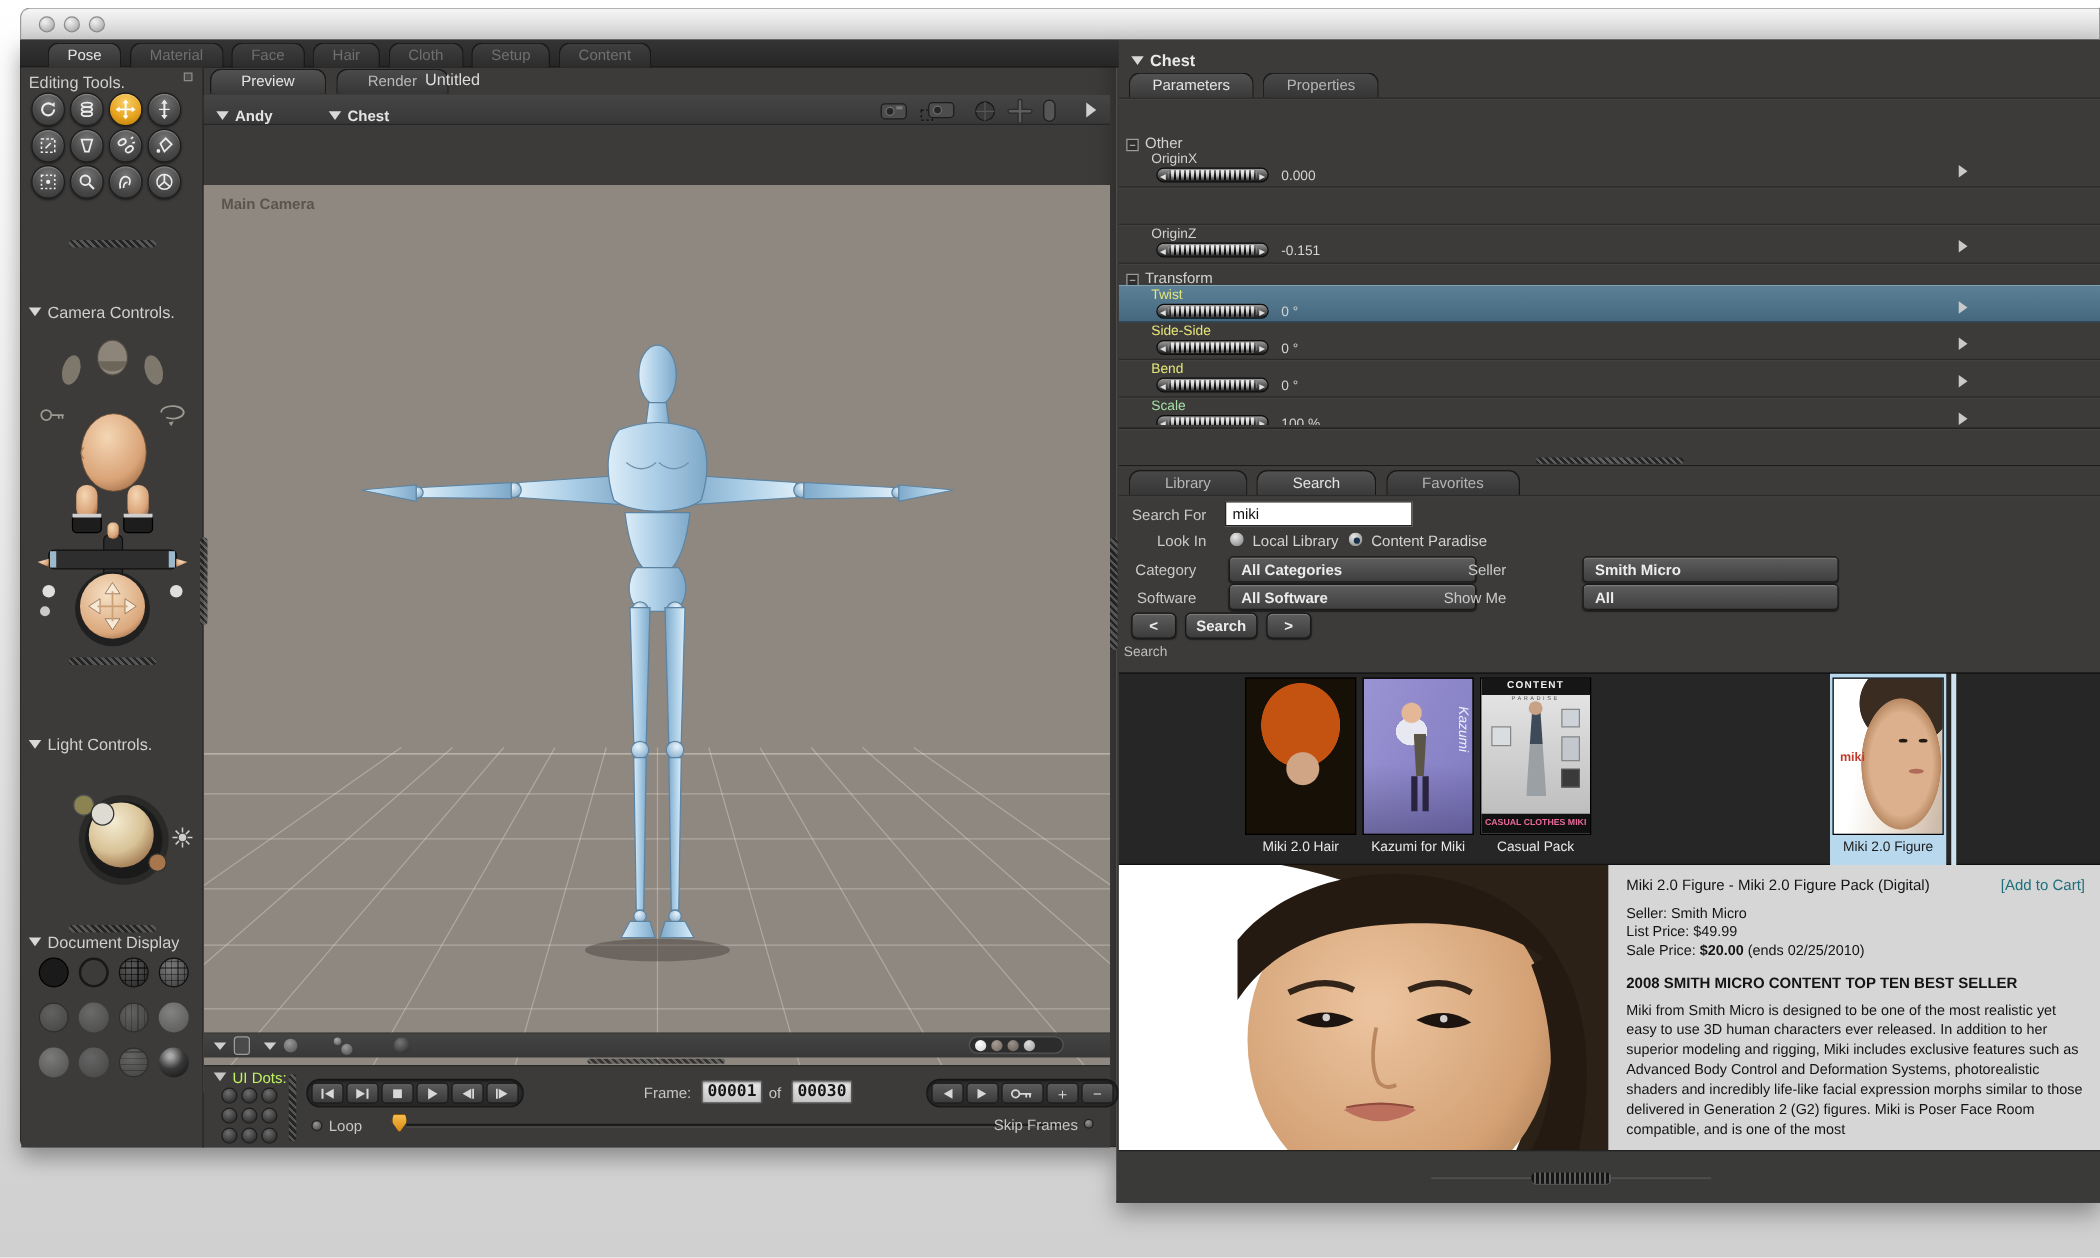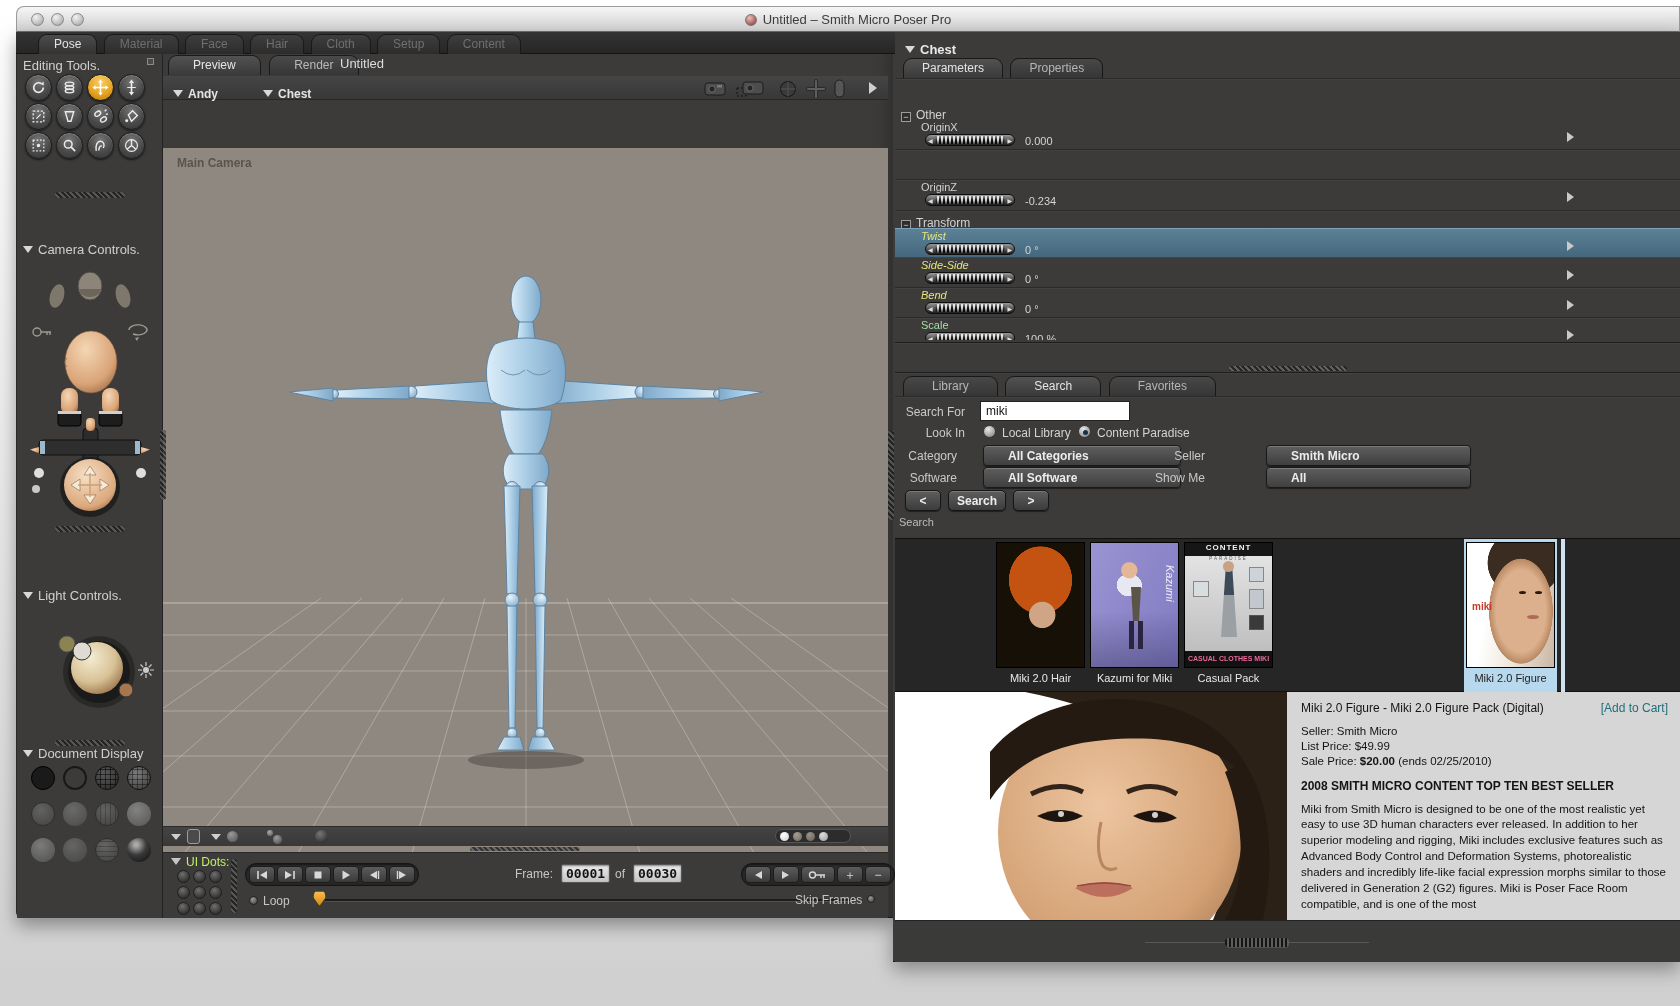--- a/index.html
+++ b/index.html
@@ -63,36 +63,36 @@
   #rp { left:895px; top:32px; width:785px; height:930px; background:#3c3b3a; overflow:hidden; }
   .rp-line { position:absolute; left:0; width:785px; height:1px; background:rgba(0,0,0,.28); box-shadow:0 1px 0 rgba(255,255,255,.04); }
   #chest-title { font-size:13px; font-weight:bold; color:#e8e8e8; }
   .ptab { display:inline-block; padding:2px 18px 3px; font-size:12px; color:#b5b5b5; background:linear-gradient(#484848,#363636); border:1px solid #181818; border-bottom:none; border-radius:9px 9px 0 0; margin-right:3px; }
   .ptab.active { color:#e4e4e4; background:linear-gradient(#525252,#3a3a3a); }
   .gbox { display:inline-block; width:10px; height:10px; border:1px solid #9c9c9c; color:#d8d8d8; font-size:9px; line-height:8px; text-align:center; background:#2e2e2e; margin-right:5px; vertical-align:-1px; }
   .ghead { font-size:12px; color:#d2d2d2; }
   .prow { position:absolute; left:0; width:785px; height:30px; }
   .prow.selected { background:linear-gradient(#5c8197,#44677d); border-top:1px solid #7ba2b8; border-bottom:1px solid #2e4a5c; }
   .plabel { position:absolute; left:26px; top:1px; font-size:11px; color:#d0d0d0; }
-  .plabel.yellow { color:#e4e67b;font-style:italic; }
+  .plabel.yellow { color:#e4e67b; }
   .plabel.green { color:#a4dfa8; }
   .dial { position:absolute; left:30px; top:14px; width:90px; height:12px; border-radius:6px; background:linear-gradient(#9a9a9a,#1c1c1c); border:1px solid #0d0d0d; }
   .dial i { position:absolute; left:9px; right:9px; top:1px; bottom:1px; border-radius:2px;
     background:repeating-linear-gradient(90deg,#141414 0 2px,#d9d9d9 2px 4px);
     box-shadow:inset 0 2px 3px rgba(255,255,255,.55), inset 0 -2px 3px rgba(0,0,0,.75); }
   .dial:before, .dial:after { position:absolute; top:2px; font-size:6px; color:#e0e0e0; }
   .dial:before { content:"◀"; left:2px; }
   .dial:after { content:"▶"; right:2px; }
   .pvalue { position:absolute; left:130px; top:15px; font-size:11px; color:#d4d4d4; }
   .prow-arrow { position:absolute; left:672px; top:12px; width:0; height:0; border-top:5px solid transparent; border-bottom:5px solid transparent; border-left:7px solid #c9c9c9; }
 
   
   .flabel { position:absolute; font-size:12px; color:#c9c9c9; text-align:right; width:70px; }
   .tinput { position:absolute; background:#ffffff; border:1px solid #222; font-size:12px; color:#111; padding:2px 5px; width:150px; height:20px; font-family:"Liberation Sans",sans-serif; }
-  .ddl { position:absolute; height:21px; background:linear-gradient(#5e5e5e,#3f3f3f); border:1px solid #1a1a1a; border-radius:4px; color:#ececec; font-size:12px; font-weight:bold; padding:3px 24px 0; box-shadow:0 1px 1px rgba(0,0,0,.5), inset 0 1px 0 rgba(255,255,255,.18); }
+  .ddl { position:absolute; height:21px; background:linear-gradient(#5e5e5e,#3f3f3f); border:1px solid #1a1a1a; border-radius:4px; color:#ececec; font-size:12px; font-weight:bold; padding:3px 9px 0; box-shadow:0 1px 1px rgba(0,0,0,.5), inset 0 1px 0 rgba(255,255,255,.18); }
   .sbtn { position:absolute; height:21px; background:linear-gradient(#5e5e5e,#3c3c3c); border:1px solid #161616; border-radius:5px; color:#ececec; font-size:12px; font-weight:bold; text-align:center; padding-top:3px; box-shadow:0 1px 1px rgba(0,0,0,.5), inset 0 1px 0 rgba(255,255,255,.18); }
   .radio { position:absolute; width:13px; height:13px; border-radius:50%; background:radial-gradient(circle at 38% 30%, #e9e9e9, #9a9a9a 70%, #6d6d6d); border:1px solid #3a3a3a; }
   .radio.sel:after { content:""; position:absolute; left:4px; top:4px; width:5px; height:5px; border-radius:50%; background:#16324a; }
   .rlabel { position:absolute; font-size:12px; color:#d2d2d2; }
 
   
   #thumbstrip { position:absolute; left:0; top:506px; width:785px; height:154px; background:#262626; border-top:1px solid #111; border-bottom:1px solid #111; }
   .thumb { position:absolute; top:0; width:93px; height:154px; }
   .thumb .art { position:absolute; left:2px; top:3px; width:89px; height:126px; border:1px solid #000; overflow:hidden; }
   .tlabel { position:absolute; left:-6px; right:-6px; top:133px; text-align:center; font-size:11px; color:#e8e8e8; white-space:nowrap; }
@@ -111,21 +111,20 @@
 
   .hatchband { position:absolute; height:5px; width:118px; background:repeating-linear-gradient(45deg,#1e1e1e 0 2px,#6a6a6a 2px 4px); border-radius:2px; opacity:.75; }
 </style>
 </head>
 <body>
 
 <div class="abs" id="titlebar">
   <span class="abs traffic" style="left:14px"></span>
   <span class="abs traffic" style="left:34px"></span>
   <span class="abs traffic" style="left:54px"></span>
-  <div class="abs" id="win-title"><span id="app-icon"></span><span>Untitled – Smith Micro Poser Pro</span></div>
 </div>
 
 <div class="abs" id="body-left"></div>
 <div class="abs" id="body-right"></div>
 
 <div class="abs" id="tabstrip">
   <span class="mtab active" style="margin-left:22px">Pose</span>
   <span class="mtab">Material</span>
   <span class="mtab">Face</span>
   <span class="mtab">Hair</span>
@@ -545,21 +544,21 @@
     <span class="pvalue">0.000</span>
     <span class="prow-arrow"></span>
   </div>
   <div class="rp-line" style="top:117px"></div>
   <div class="rp-line" style="top:147px"></div>
   <div class="prow" style="top:148px">
     <span class="plabel">OriginZ</span>
     <span class="dial">
         <i></i>
       </span>
-    <span class="pvalue">-0.234</span>
+    <span class="pvalue">-0.151</span>
     <span class="prow-arrow"></span>
   </div>
   <div class="rp-line" style="top:178px"></div>
 
   <div class="abs" style="left:6px; top:181px"><span class="gbox">−</span><span class="ghead">Transform</span></div>
 
   <div class="prow selected" style="top:196px">
     <span class="plabel yellow">Twist</span>
     <span class="dial">
         <i></i>

